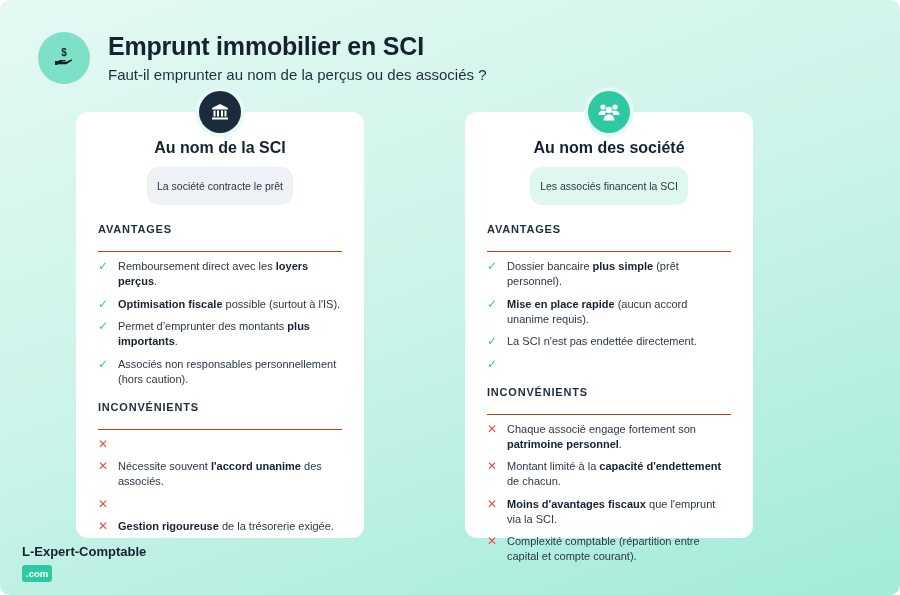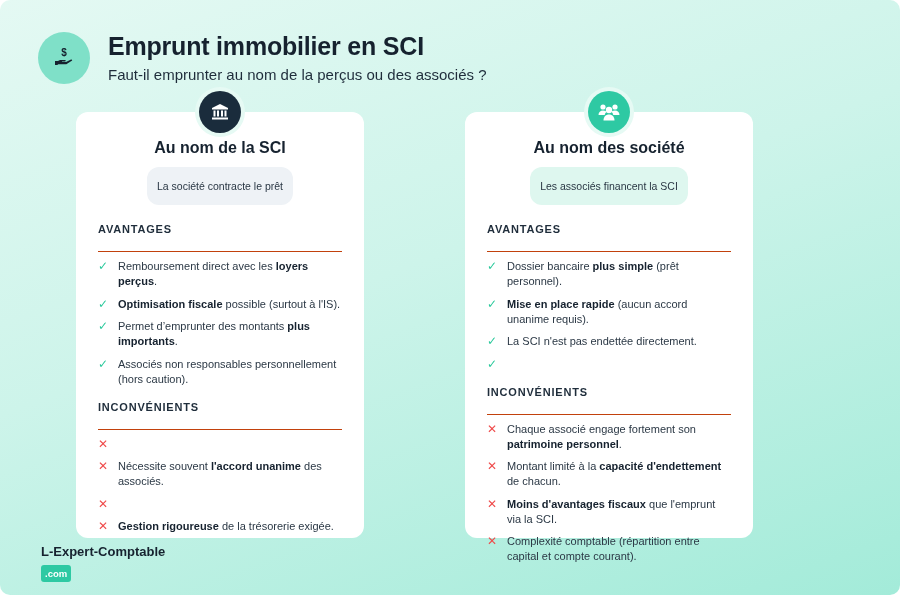--- a/index.html
+++ b/index.html
@@ -69,21 +69,21 @@
     font-size: 11px; line-height: 15px; color: #2b3845;
     margin-bottom: 7.5px;
   }
   ul.items li .mk {
     flex: 0 0 20px; font-size: 12px; line-height: 15px; font-weight: 700;
   }
   .mk.ok { color: #2cc99c; }
   .mk.ko { color: #ef4b4b; }
   ul.items li b { font-weight: 700; color: #16222f; }
   .brand {
-    position: absolute; left: 41px; top: 544px;
+    position: absolute; left: 22px; top: 544px;
   }
   .brand-name { font-size: 13px; font-weight: 700; color: #16222f; }
   .brand-tld {
     display: inline-block; margin-top: 6px;
     background: #2ec9a3; color: #ffffff; font-size: 9.5px; font-weight: 700;
     padding: 3px 4px; border-radius: 3px;
   }
 </style>
 </head>
 <body>

